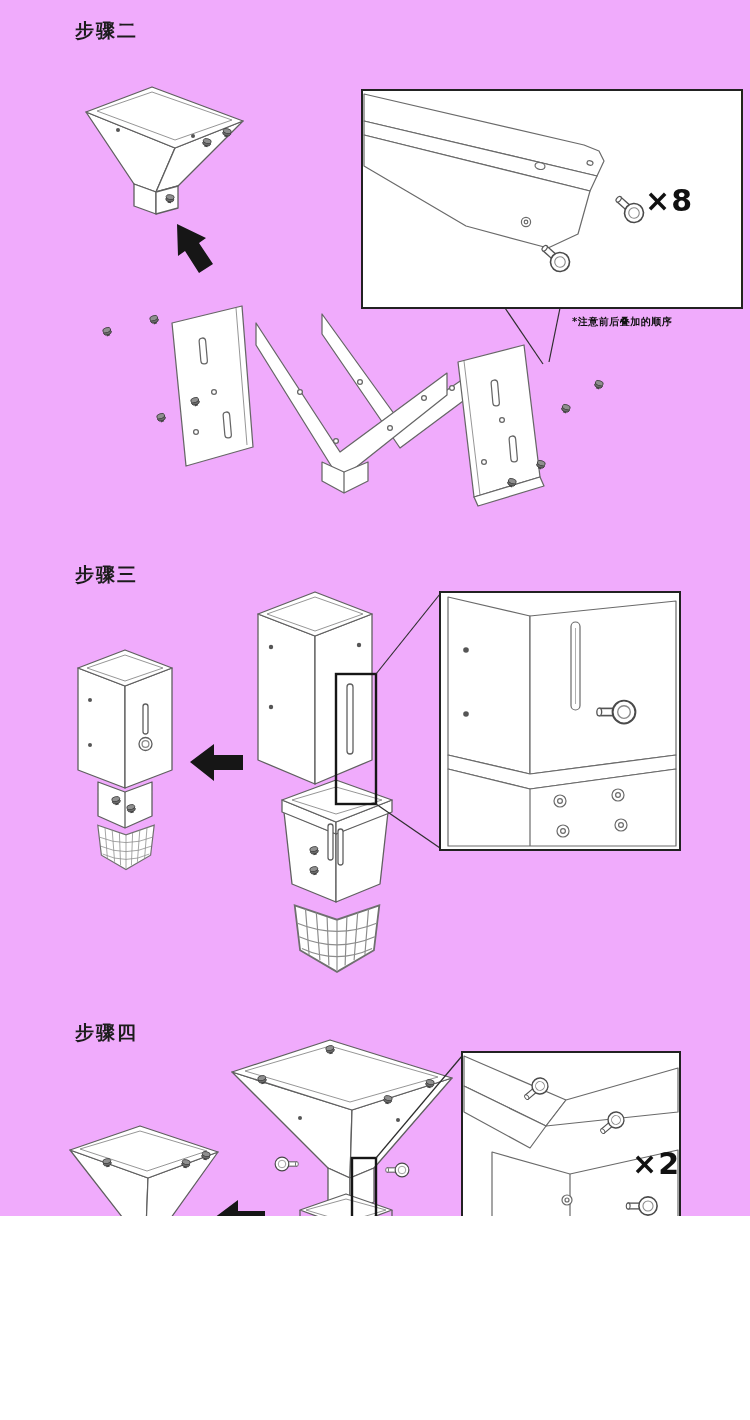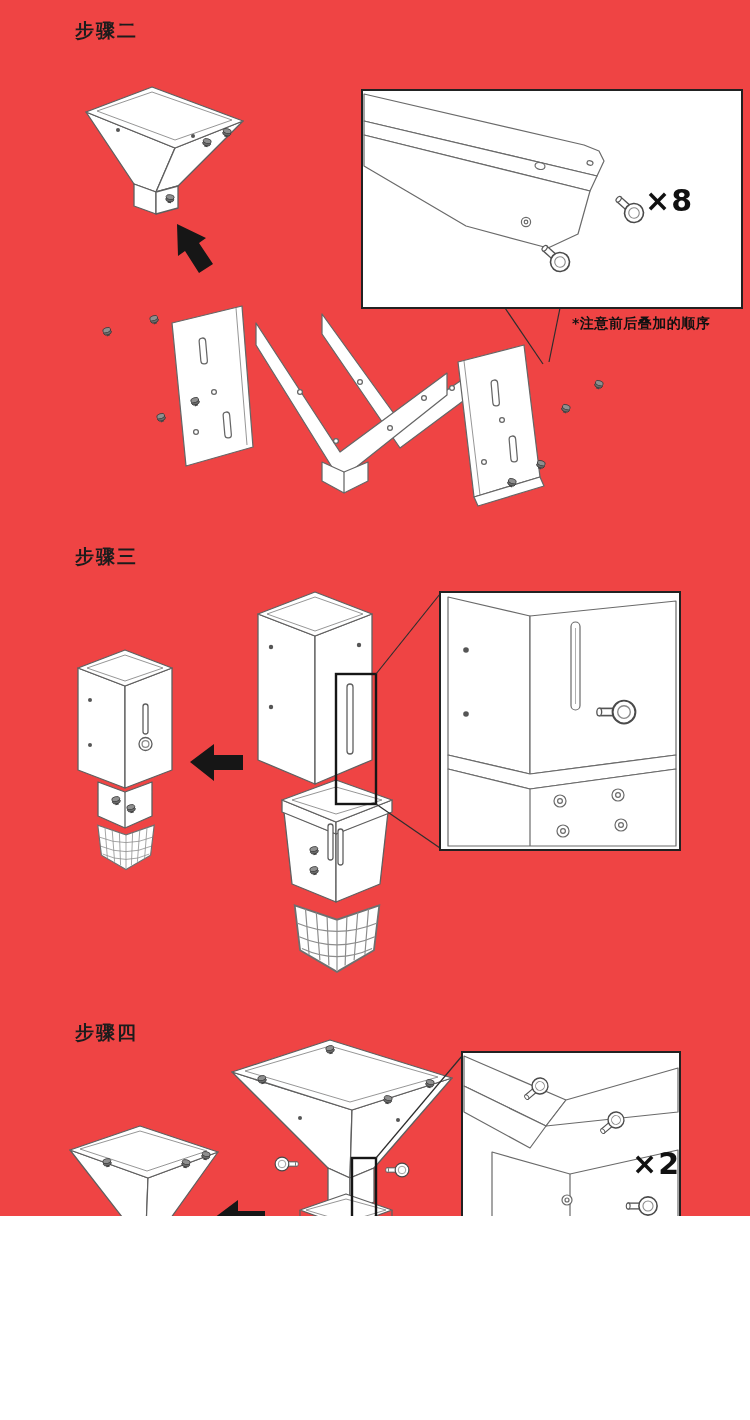--- a/index.html
+++ b/index.html
@@ -1,28 +1,28 @@
 <!DOCTYPE html>
 <html><head>
 <meta charset="utf-8">
 <style>
   html,body{margin:0;padding:0;background:#ffffff;}
   .page{
-    position:relative;width:750px;height:1216px;background:#ef4444;overflow:hidden;
+    position:relative;width:750px;height:1216px;background:#f0abfc;overflow:hidden;
     font-family:"DejaVu Sans","Liberation Sans",sans-serif;color:#1c1c1c;
   }
   svg.diagram{position:absolute;left:0;top:0;}
   .step-label{
     position:absolute;font-size:19px;font-weight:700;letter-spacing:2px;color:#1c1c1c;
   }
   .count-label{
     position:absolute;font-size:30px;font-weight:700;color:#111;letter-spacing:1px;
   }
   .note-label{
-    position:absolute;font-size:14px;font-weight:700;color:#111;letter-spacing:0.5px;
+    position:absolute;font-size:10px;font-weight:700;color:#111;letter-spacing:0.5px;
   }
 </style>
 </head>
 <body>
 
 <div class="page">
 
 <svg class="diagram" width="750" height="1420" viewBox="0 0 750 1420">
   <defs>
     <g id="screwS">
@@ -269,21 +269,21 @@
         <circle cx="523" cy="1240" r="2.4" fill="#555" stroke="none"></circle>
       </g>
       <use href="#knob" transform="translate(540,1086) rotate(-40) scale(1.05)"></use>
       <use href="#knob" transform="translate(616,1120) rotate(-40) scale(1.05)"></use>
       <use href="#knob" transform="translate(648,1206) scale(1.2)"></use>
     </g>
   </g>
 </svg>
 
 <div class="step-label" style="left:75px;top:18px">步骤二</div>
-<div class="step-label" style="left:75px;top:544px">步骤三</div>
+<div class="step-label" style="left:75px;top:562px">步骤三</div>
 <div class="step-label" style="left:75px;top:1020px">步骤四</div>
 
 <div class="count-label" style="left:645px;top:183px">×8</div>
 <div class="count-label" style="left:632px;top:1146px">×2</div>
 
 <div class="note-label" style="left:572px;top:315px">*注意前后叠加的顺序</div>
 
 </div>
 
 </body></html>

